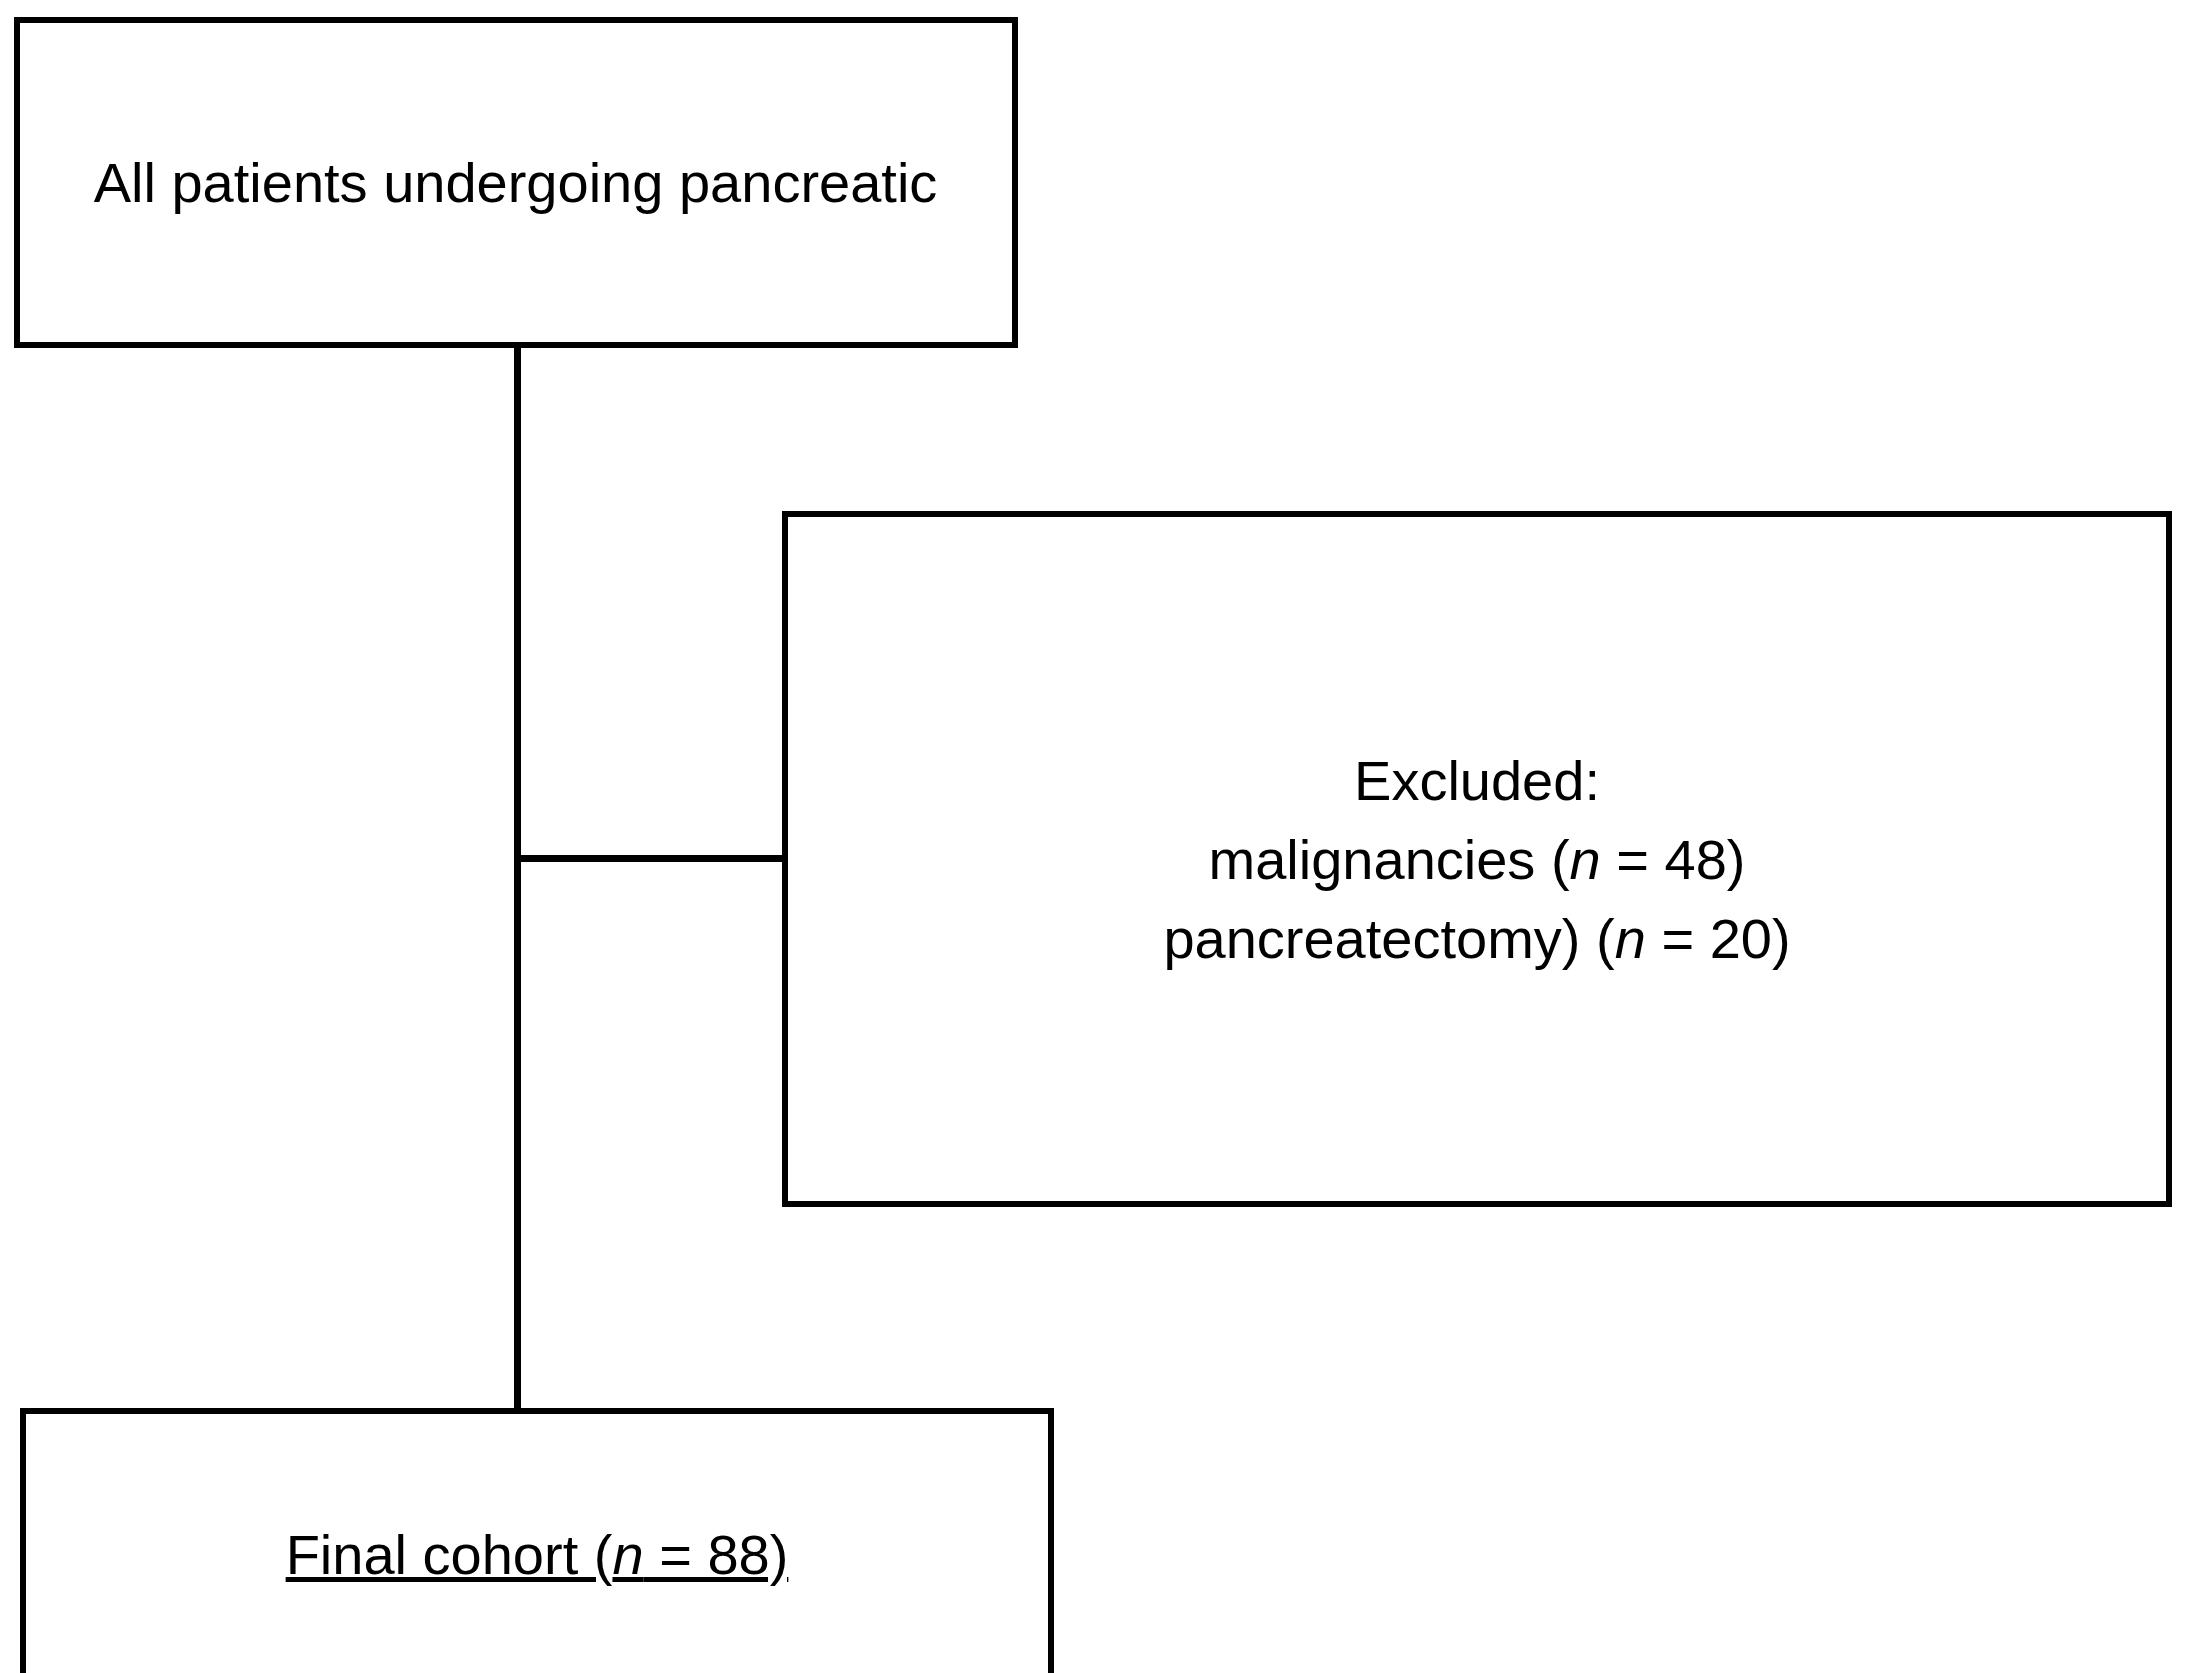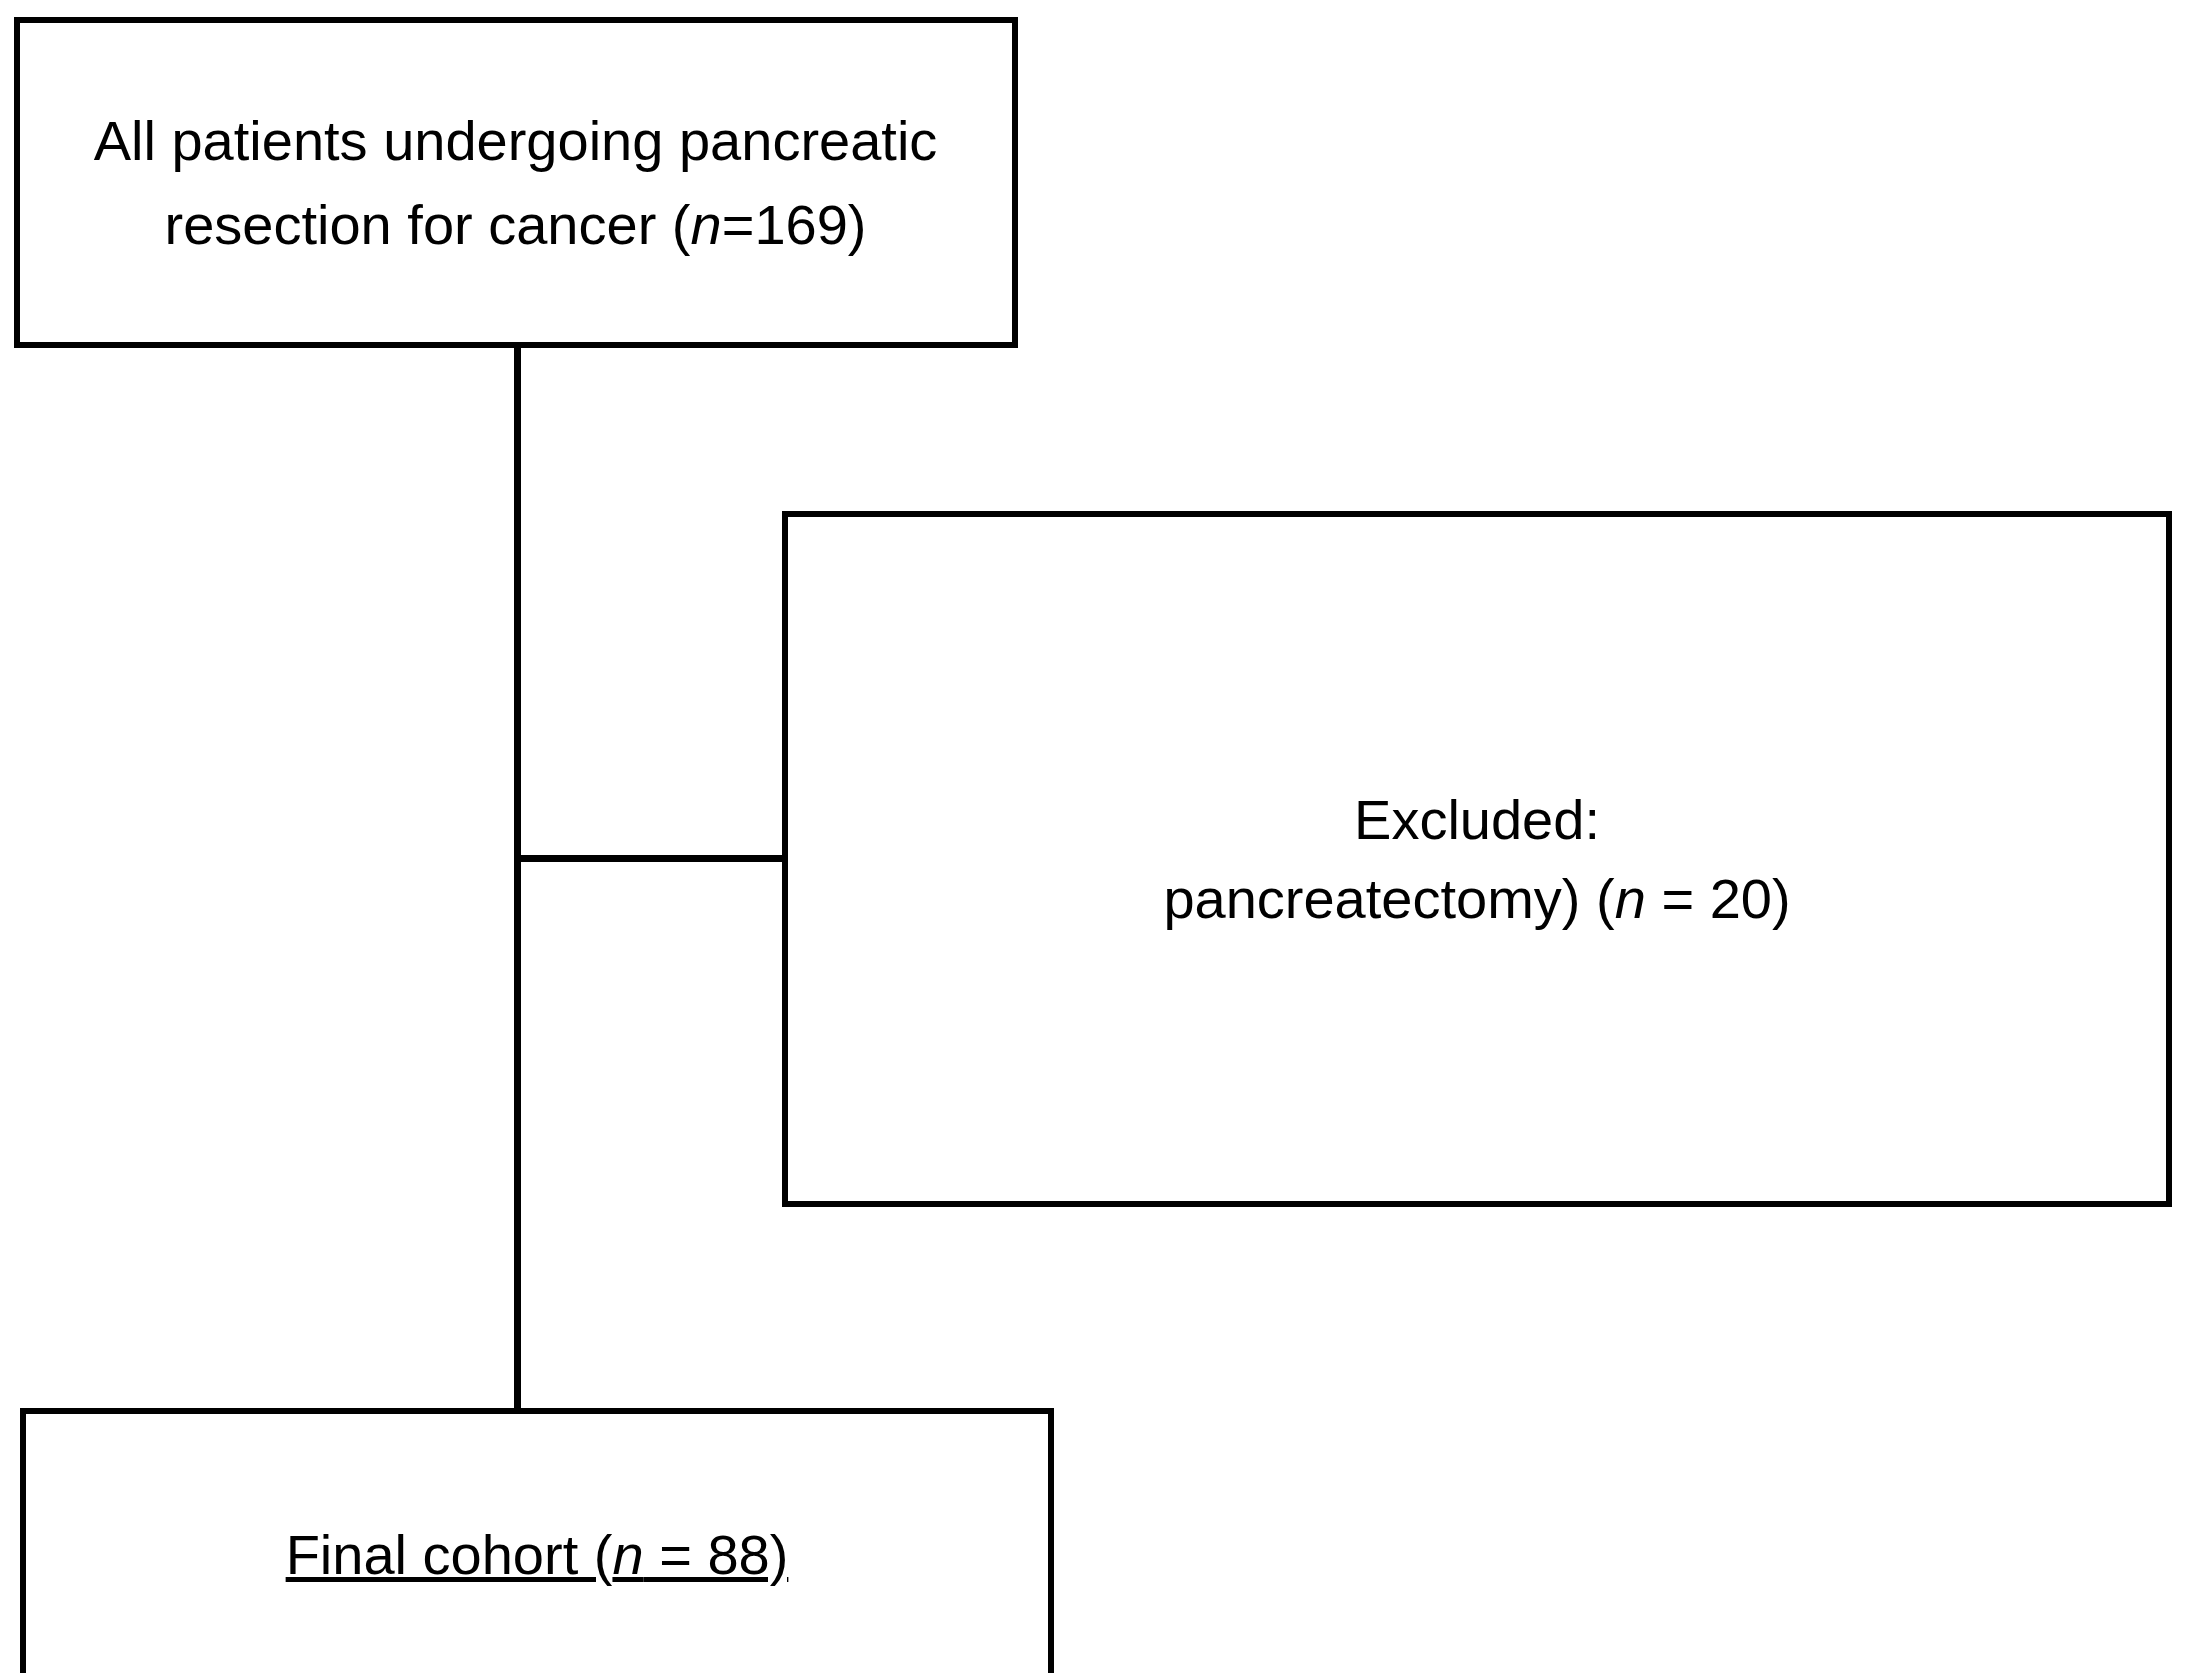--- a/index.html
+++ b/index.html
@@ -64,29 +64,29 @@
   }
   i{ font-style:italic; }
 </style>
 </head>
 <body>
 
 <div id="canvas">
 
   <div class="box" id="box-all-patients">
       <div class="line">All patients undergoing pancreatic</div>
-      <div class="line">resection for cancer (<i>n</i>=169)</div>
     </div>
 
   <div class="connector" id="connector-vertical"></div>
 
   <div class="connector" id="connector-horizontal"></div>
 
   <div class="box" id="box-excluded">
       <div class="line">Excluded:</div>
+      <div class="line">malignancies (<i>n</i> = 48)</div>
       <div class="line">pancreatectomy) (<i>n</i> = 20)</div>
     </div>
 
   <div class="box" id="box-final-cohort">
       <div class="line">Final cohort (<i>n</i> = 88)</div>
     </div>
 
 </div>
 
 

